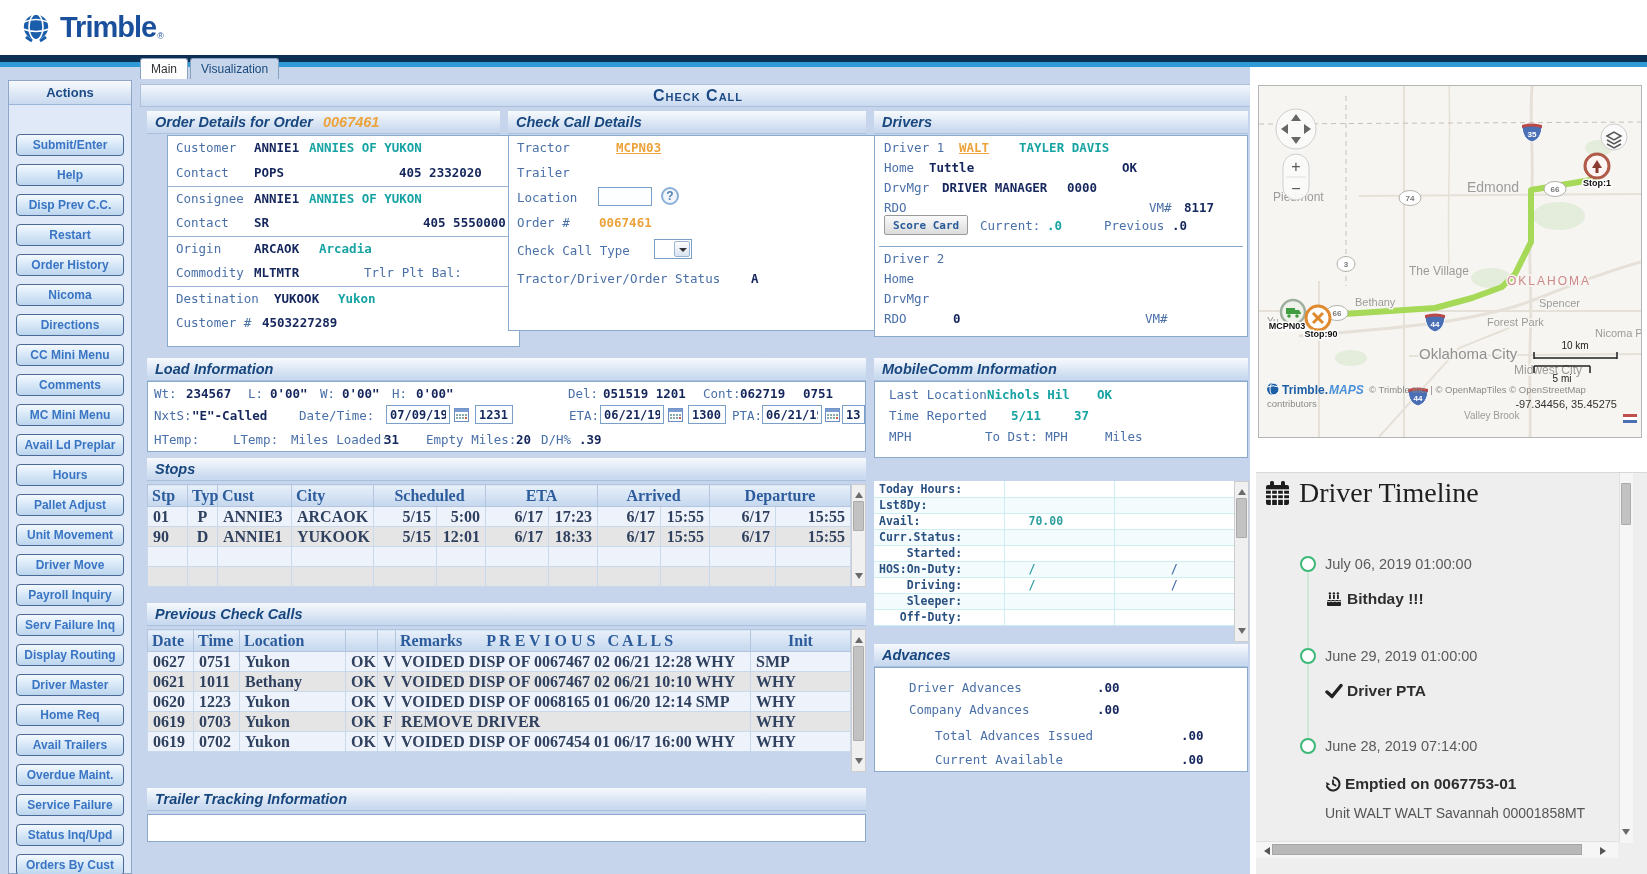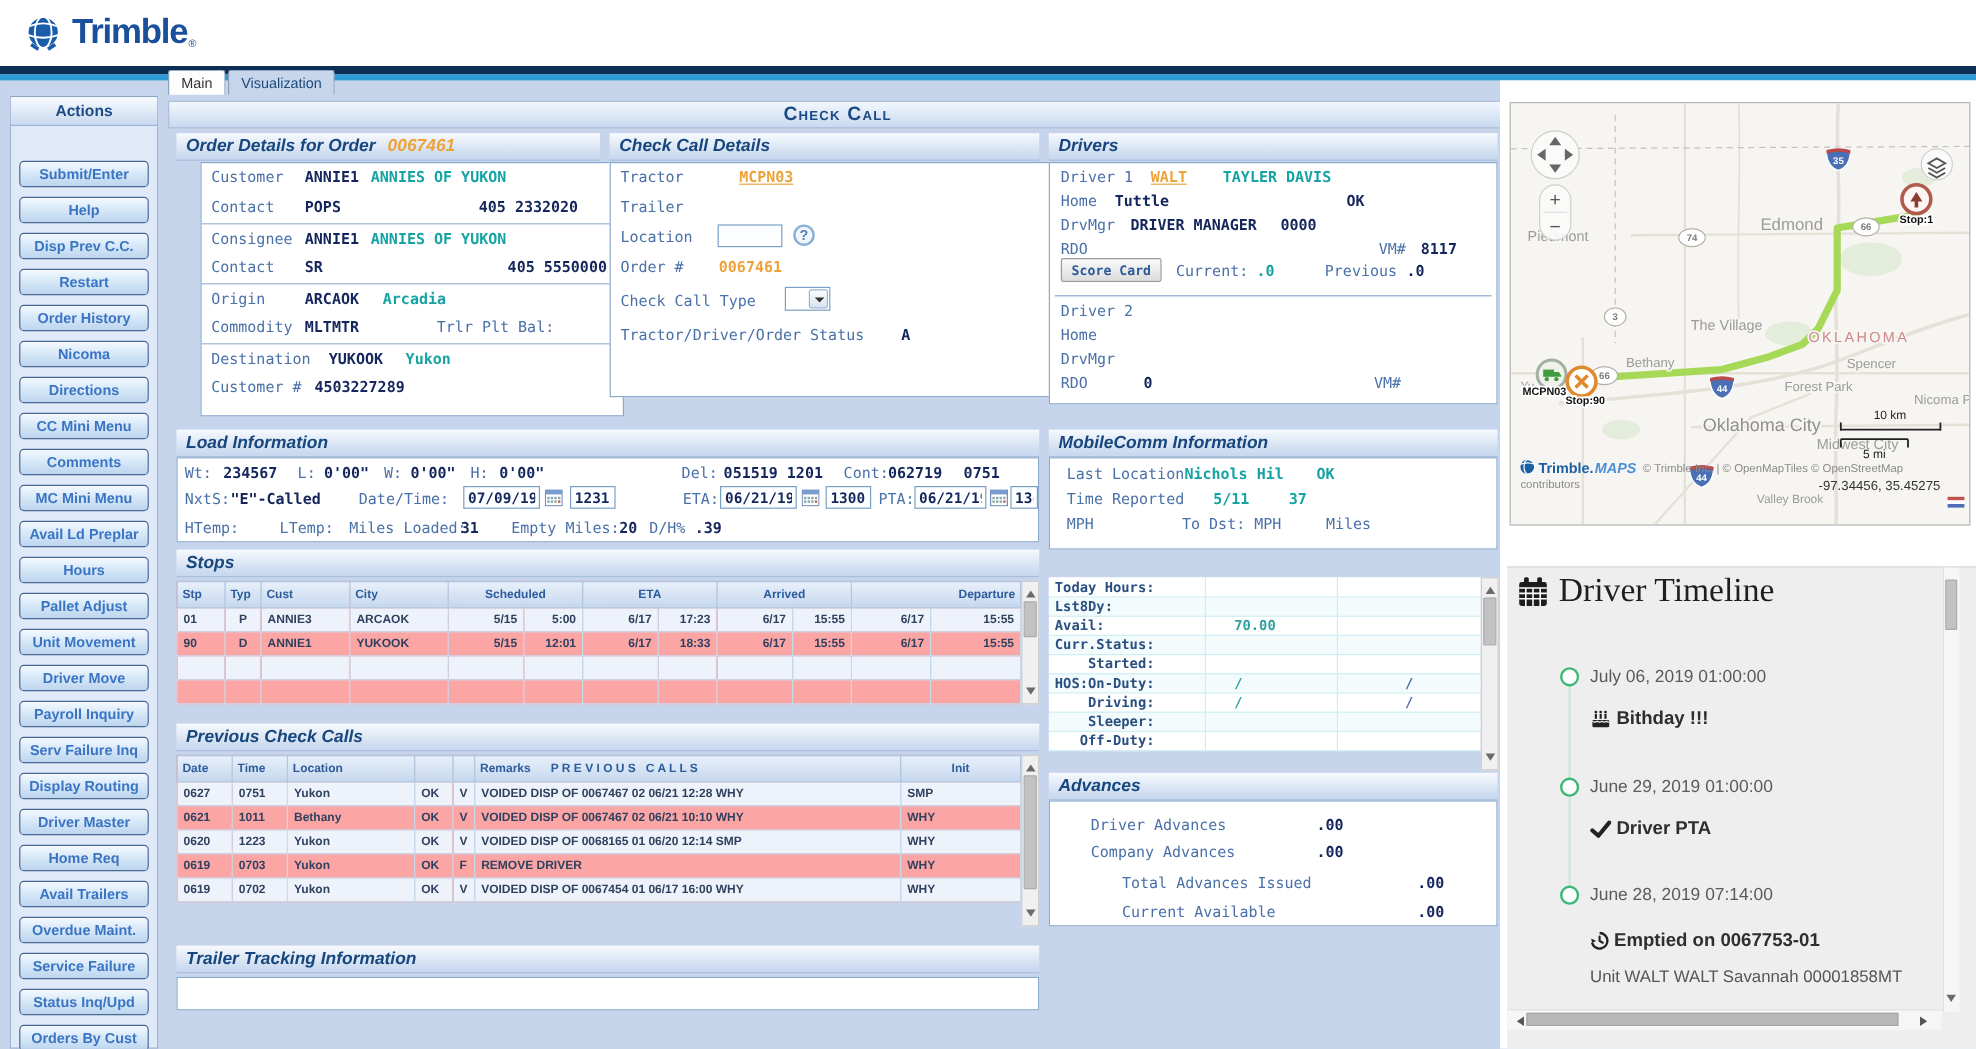--- a/index.html
+++ b/index.html
@@ -55,22 +55,22 @@
   .selectbox { position:absolute; width:38px; height:20px; border:1px solid #7aa0c8; background:#fff; top:0; }
   .selectbox .arr { position:absolute; right:1px; top:1px; width:16px; height:16px; background:linear-gradient(#fdfdfd,#d8e4f2);
               border:1px solid #9ab4d4; border-radius:2px; }
   .selectbox .arr:after { content:""; position:absolute; left:4px; top:6px; border:4px solid transparent; border-top-color:#333; }
   .scorebtn { position:absolute; top:-3px; height:20px; padding:0 8px; border:1px solid #9a9a9a; border-radius:2px;
               background:linear-gradient(#fafafa,#dcdcdc); color:#2a5a9a; font-weight:bold; font-size:11px;
               font-family:"DejaVu Sans Mono",monospace; cursor:pointer; }
   .divider { position:absolute; left:4px; right:4px; height:0; border-top:1px solid #8aaacd; }
 
   
-  table.grid { border-collapse:collapse; table-layout:fixed; width:100%; background:#fca5a5;
-              font-family:Liberation Sans, sans-serif; font-size:10px; }
+  table.grid { border-collapse:collapse; table-layout:fixed; width:100%; background:#e5e5e5;
+              font-family:Liberation Serif, serif; font-size:16px; }
   table.grid th { background:linear-gradient(#e8f0fa,#c5d7ee); color:#2c5c9c; border:1px solid #b2c6e0;
               font-weight:bold; height:22px; padding:0 4px; text-align:left; }
   table.grid td { border:1px solid #c9d9ec; height:20px; padding:0 5px; color:#30415f; font-weight:bold; overflow:hidden; white-space:pre; }
   table.grid tbody tr:nth-child(odd) td { background:#eef3fb; }
   td.tl { color:#17a3a3; } td.og { color:#eda33c; } td.dk { color:#30415f; }
   td.ar { text-align:right; } td.ac { text-align:center; }
 
   table.dh { border-collapse:collapse; table-layout:fixed; width:100%; background:#fff;
               font-family:"DejaVu Sans Mono",monospace; font-size:11.5px; }
   table.dh td { border-bottom:1px solid #cdeef2; height:16px; white-space:pre; overflow:hidden; }
@@ -414,21 +414,21 @@
       </colgroup>
     <thead>
         <tr>
       <th>Stp</th>
       <th>Typ</th>
       <th>Cust</th>
       <th>City</th>
       <th colspan="2" style="text-align:center">Scheduled</th>
       <th colspan="2" style="text-align:center">ETA</th>
       <th colspan="2" style="text-align:center">Arrived</th>
-      <th colspan="2" style="text-align:right">Departure</th>
+      <th colspan="2" style="text-align:center">Departure</th>
     </tr>
       </thead>
     <tbody>
         <tr>
           <td class="tl">01</td>
           <td class="dk ac">P</td>
           <td class="dk">ANNIE3</td>
           <td class="og">ARCAOK</td>
           <td class="tl ar">5/15</td>
           <td class="tl ar">5:00</td>

